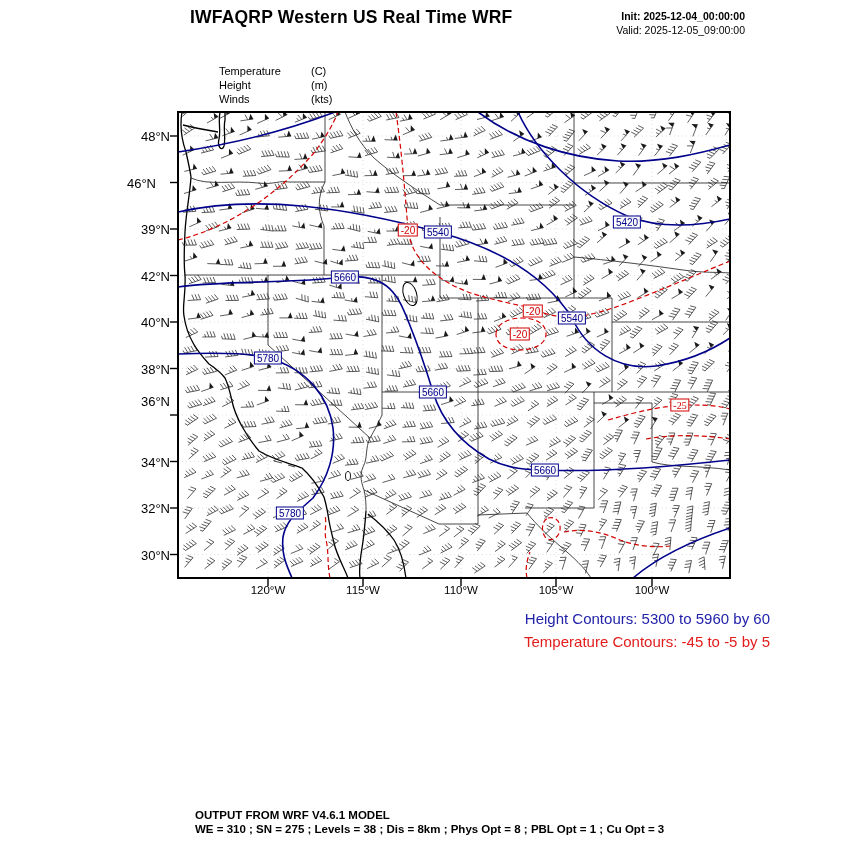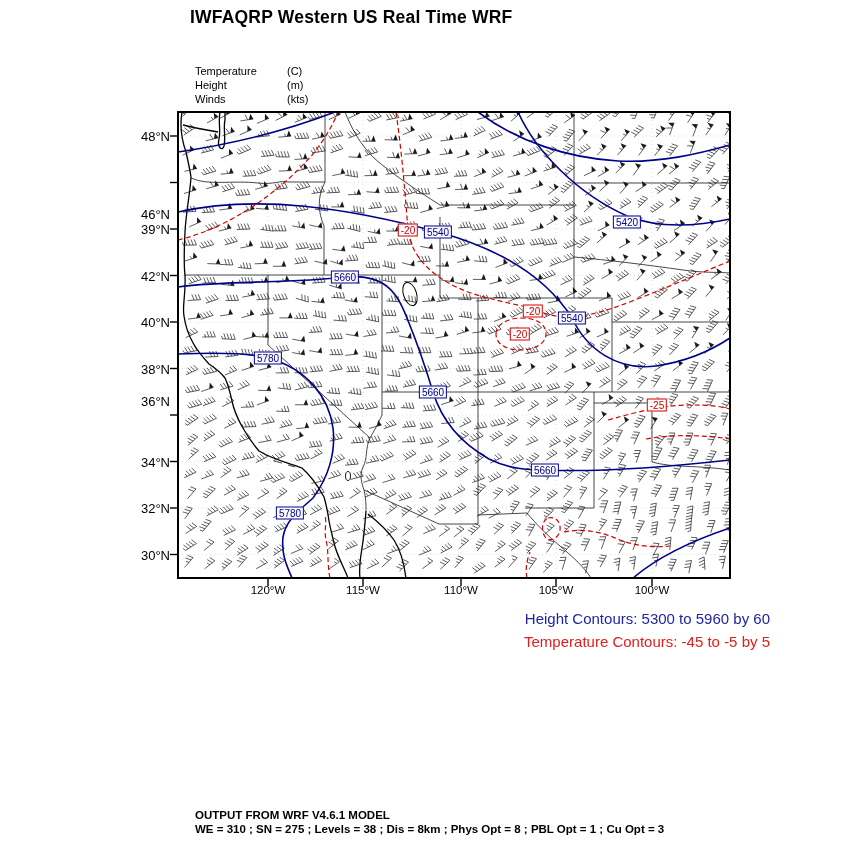--- a/index.html
+++ b/index.html
@@ -4,21 +4,21 @@
 <style>
   html,body{margin:0;padding:0;background:#ffffff;}
   #page{position:relative;width:850px;height:850px;background:#ffffff;overflow:hidden;
         font-family:"Liberation Sans",sans-serif;color:#000;padding-left:40px;}
   .abs{position:absolute;}
   #plot-title{left:190px;top:7px;font-size:17.5px;font-weight:bold;letter-spacing:0.2px;}
   #init-valid{right:145px;top:10px;text-align:right;font-size:10.5px;line-height:13.5px;}
   #init-line{font-weight:bold;}
   #legend{left:195px;top:64px;font-size:11px;line-height:14px;}
   .legend-row{display:flex;}
-  .legend-label{width:92px;}
+  .legend-label{width:92px;margin-left:24px;}
   #map-wrap{left:178px;top:112px;width:552px;height:466px;}
   #map-svg{overflow:visible;display:block;}
   .lat-label{position:absolute;width:44px;text-align:right;font-size:13px;transform:translateY(-50%);}
   .lon-label{position:absolute;width:64px;text-align:center;font-size:11.5px;}
   .clabel{position:absolute;transform:translate(-50%,-50%);font-size:10px;line-height:11px;
           padding:0 2px;border:1px solid;background:rgba(255,255,255,0.9);white-space:nowrap;}
   #captions{right:120px;top:607px;text-align:right;font-size:15px;line-height:23px;}
   #footer{left:195px;top:808px;font-size:11.5px;font-weight:bold;line-height:14px;}
   .hc{fill:none;stroke-width:1.6px;}
   .tc{fill:none;stroke-width:1.2px;stroke-dasharray:5 3;}
@@ -28,20 +28,24 @@
   .tick{stroke:#000;stroke-width:1.4px;}
   #frame{fill:none;stroke:#000;stroke-width:2px;}
 </style>
 </head>
 <body>
 
 <div id="page">
 
   <div class="abs" id="plot-title">IWFAQRP Western US Real Time WRF</div>
 
+  <div class="abs" id="init-valid">
+    <div id="init-line">Init: 2025-12-04_00:00:00</div>
+    <div id="valid-line">Valid: 2025-12-05_09:00:00</div>
+  </div>
 
   <div class="abs" id="legend">
     <div class="legend-row">
       <span class="legend-label">Temperature</span>
       <span>(C)</span>
     </div>
     <div class="legend-row">
       <span class="legend-label">Height</span>
       <span>(m)</span>
     </div>
@@ -138,21 +142,21 @@
     <div id="caption-height" style="color: rgb(35, 35, 170);">Height Contours: 5300 to 5960 by 60</div>
     <div id="caption-temp" style="color: rgb(227, 28, 28);">Temperature Contours: -45 to -5 by 5</div>
   </div>
 
   <div class="abs" id="footer">
     <div>OUTPUT FROM WRF V4.6.1 MODEL</div>
     <div>WE = 310 ; SN = 275 ; Levels = 38 ; Dis = 8km ; Phys Opt = 8 ; PBL Opt = 1 ; Cu Opt = 3</div>
   </div>
 
 <div class="lat-label" style="left: 126px; top: 136px;">48°N</div>
-    <div class="lat-label" style="left: 126px; top: 182.5px; margin-top: 31px;">46°N</div>
+    <div class="lat-label" style="left: 112px; top: 182.5px;">46°N</div>
     <div class="lat-label" style="left: 126px; top: 229px;">39°N</div>
     <div class="lat-label" style="left: 126px; top: 275.5px;">42°N</div>
     <div class="lat-label" style="left: 126px; top: 322px;">40°N</div>
     <div class="lat-label" style="left: 126px; top: 368.5px;">38°N</div>
     <div class="lat-label" style="left: 126px; top: 401px;">36°N</div>
     <div class="lat-label" style="left: 126px; top: 461.5px;">34°N</div>
     <div class="lat-label" style="left: 126px; top: 508px;">32°N</div>
     <div class="lat-label" style="left: 126px; top: 554.5px;">30°N</div>
     <div class="lon-label" style="left: 236px; top: 584px;">120°W</div>
     <div class="lon-label" style="left: 331px; top: 584px;">115°W</div>
@@ -163,14 +167,14 @@
     <div class="clabel" style="color: rgb(0, 0, 139); border-color: rgb(0, 0, 139); left: 627px; top: 222px; text-align: right;">5420</div>
     <div class="clabel" style="color: rgb(0, 0, 139); border-color: rgb(0, 0, 139); left: 345px; top: 277px;">5660</div>
     <div class="clabel" style="color: rgb(0, 0, 139); border-color: rgb(0, 0, 139); left: 572px; top: 318px;">5540</div>
     <div class="clabel" style="color: rgb(0, 0, 139); border-color: rgb(0, 0, 139); left: 268px; top: 358px;">5780</div>
     <div class="clabel" style="color: rgb(0, 0, 139); border-color: rgb(0, 0, 139); left: 433px; top: 392px;">5660</div>
     <div class="clabel" style="color: rgb(0, 0, 139); border-color: rgb(0, 0, 139); left: 545px; top: 470px;">5660</div>
     <div class="clabel" style="color: rgb(0, 0, 139); border-color: rgb(0, 0, 139); left: 290px; top: 513px;">5780</div>
     <div class="clabel" style="color: rgb(212, 0, 0); border-color: rgb(212, 0, 0); left: 408px; top: 230px;">-20</div>
     <div class="clabel" style="color: rgb(212, 0, 0); border-color: rgb(212, 0, 0); left: 533px; top: 311px;">-20</div>
     <div class="clabel" style="color: rgb(212, 0, 0); border-color: rgb(212, 0, 0); left: 520px; top: 334px;">-20</div>
-    <div class="clabel" style="color: rgb(212, 0, 0); border-color: rgb(212, 0, 0); left: 657px; top: 405px;">-25</div>
+    <div class="clabel" style="color: rgb(212, 0, 0); border-color: rgb(212, 0, 0); left: 680px; top: 405px; font-family: Liberation Serif, serif;">-25</div>
   </div>
 
 </body></html>

